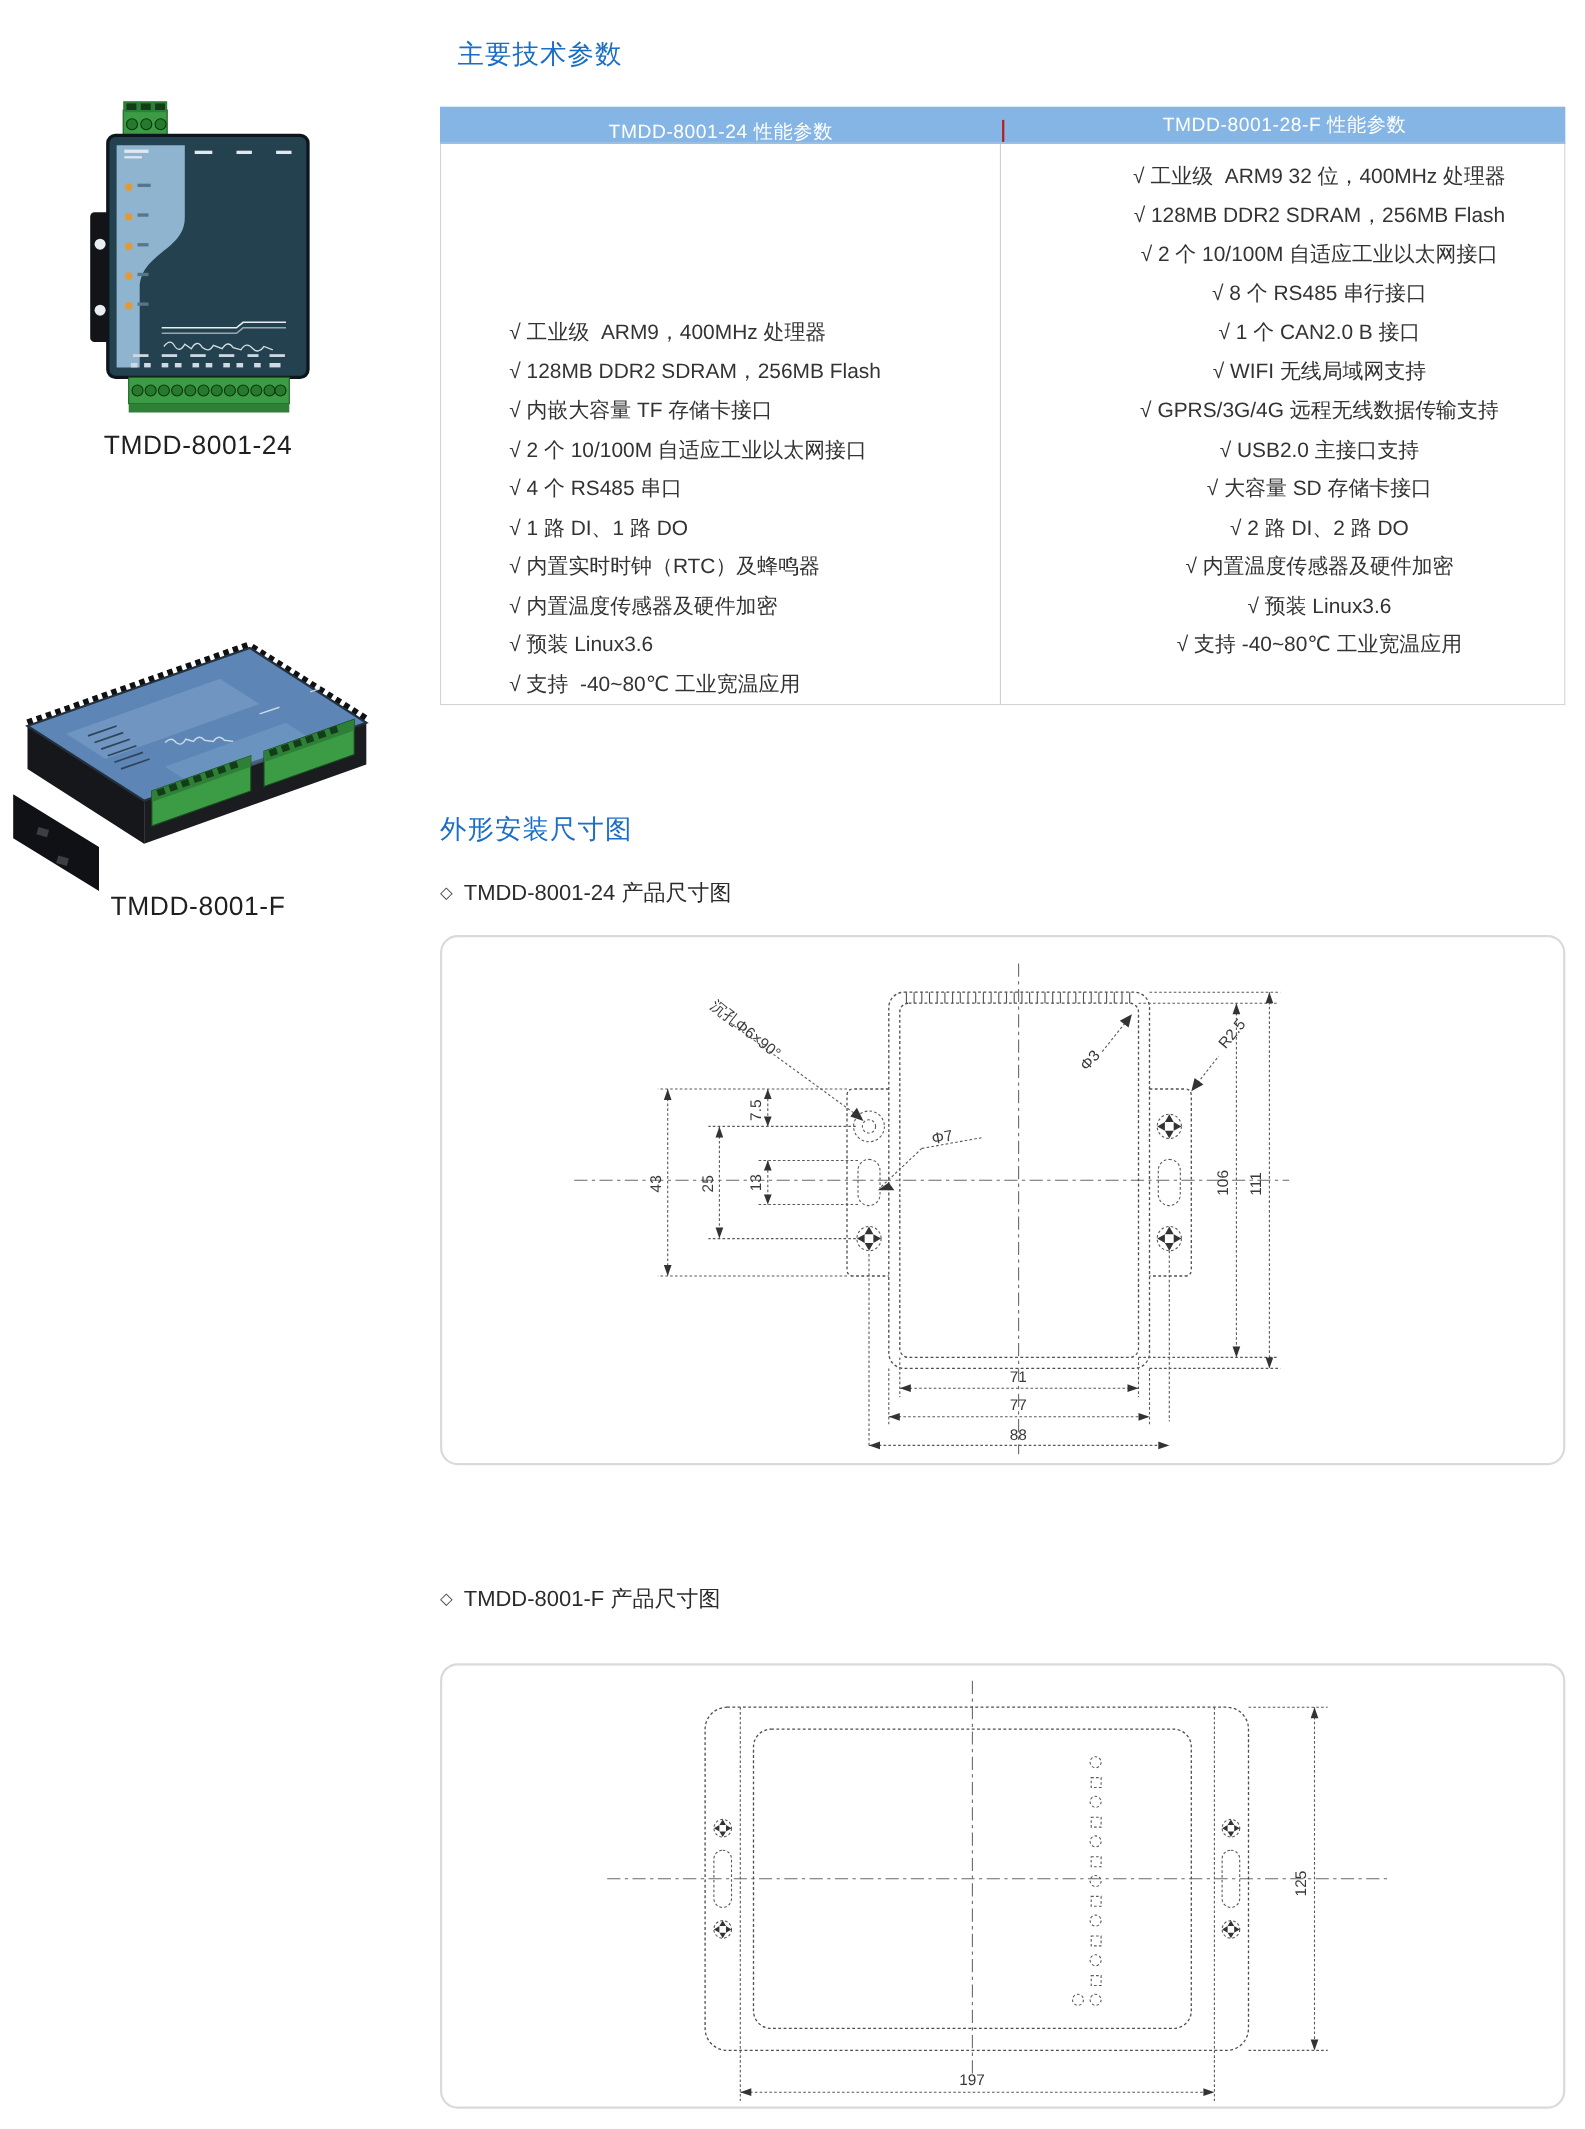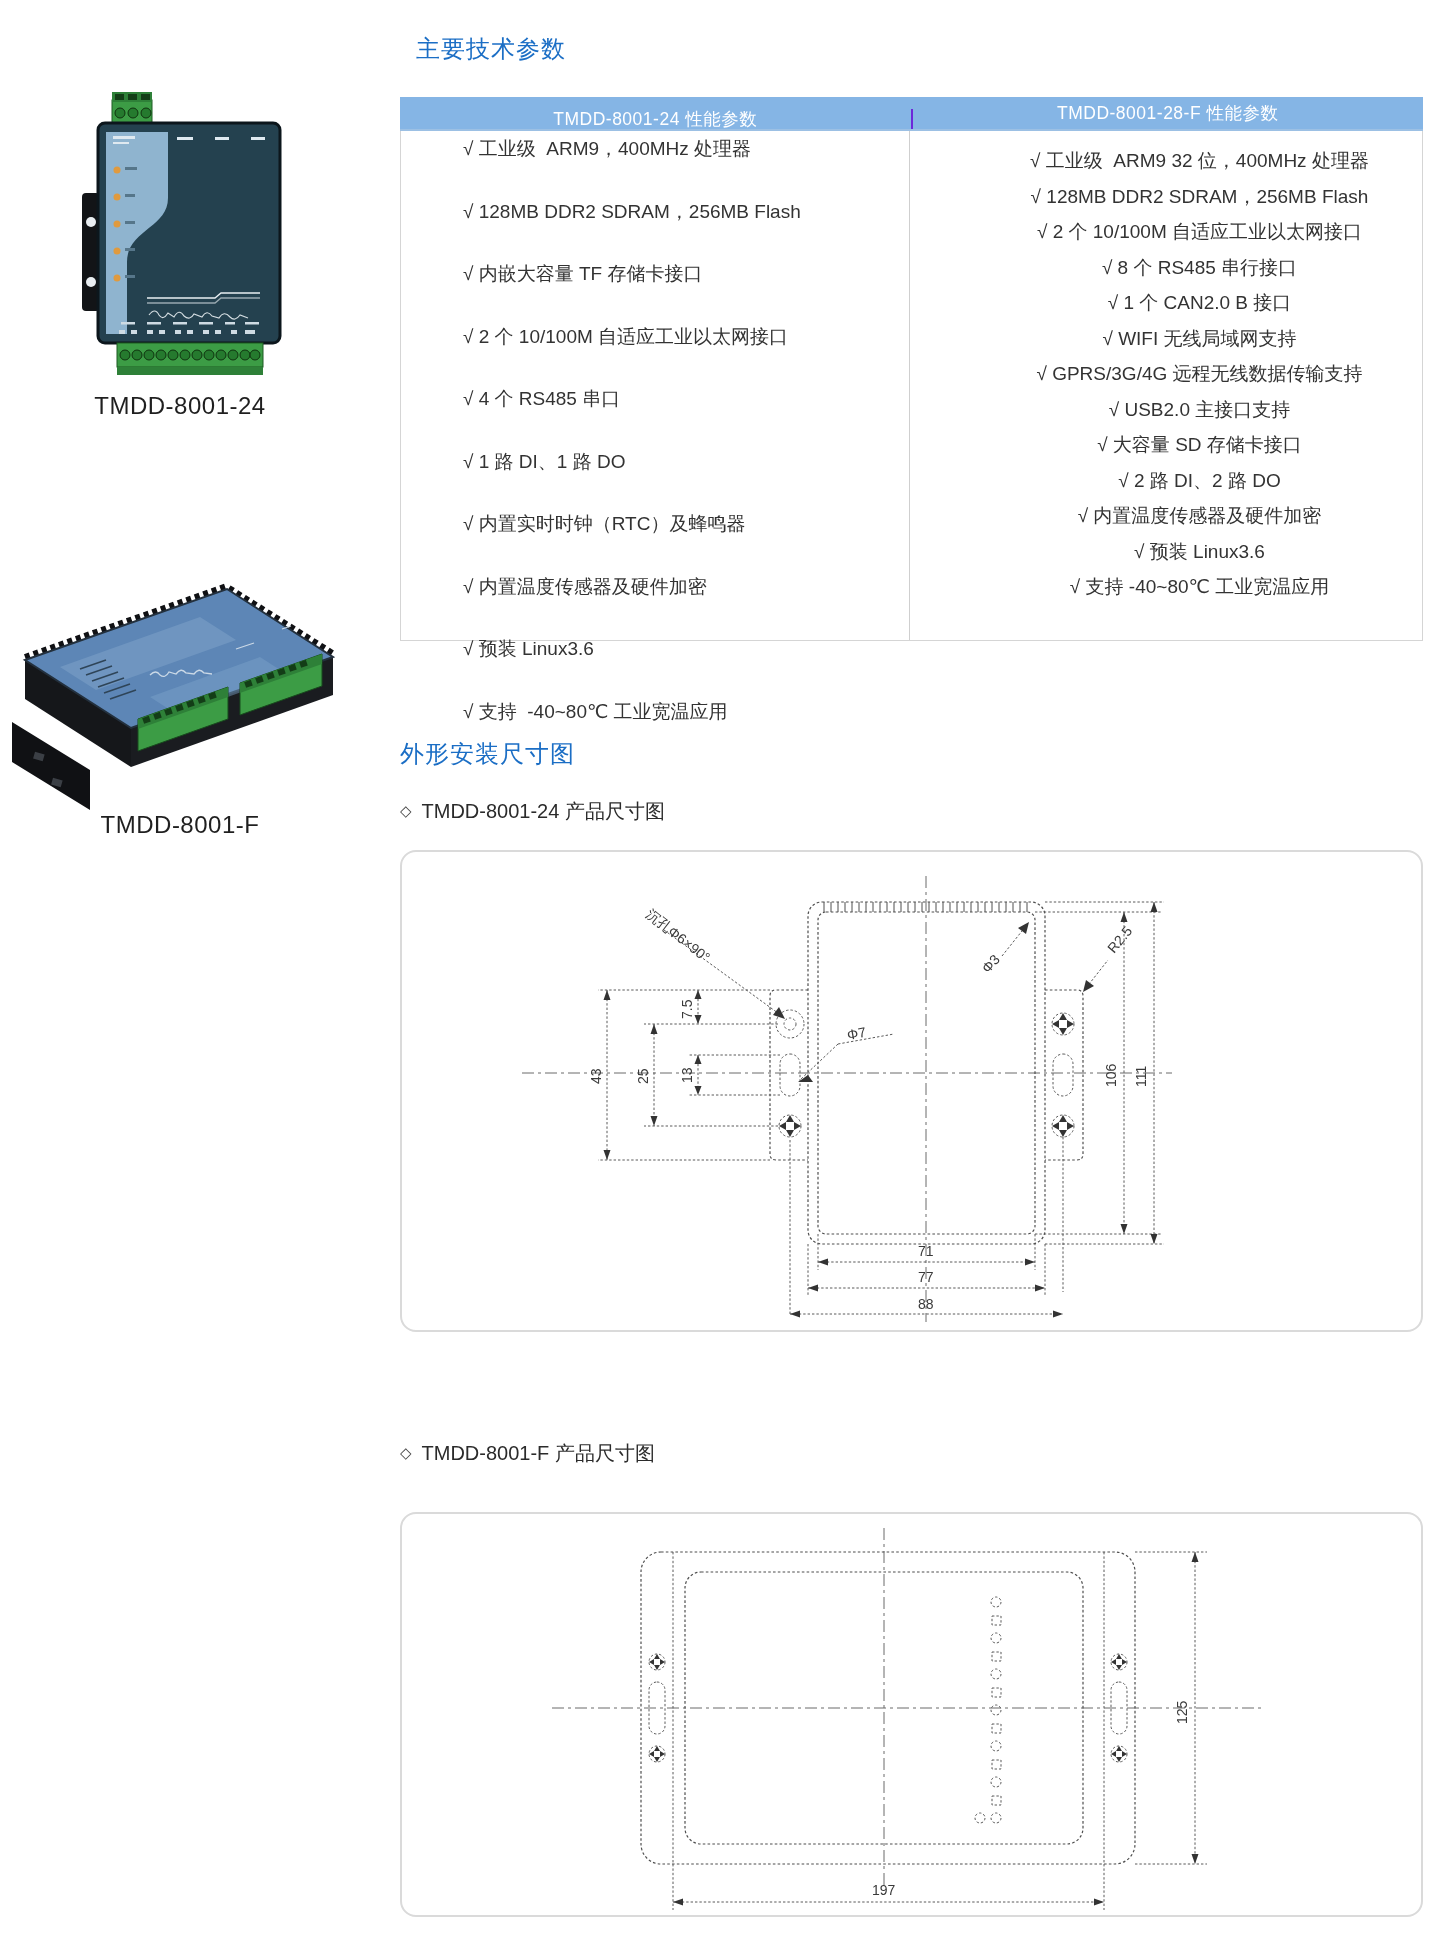--- a/index.html
+++ b/index.html
@@ -8,25 +8,25 @@
   .abs{position:absolute;}
   .h-blue{font-size:24px;color:#1b6ec5;letter-spacing:1px;font-weight:500;}
   .sub-label{font-size:20px;color:#2b2b2b;display:flex;align-items:center;gap:10px;}
   .sub-label .diamond{font-size:15px;color:#444;transform:translateY(-1px);}
   .product-label{font-size:24px;color:#1f1f1f;text-align:center;letter-spacing:0.5px;}
   
   .spec-table{position:absolute;left:400px;top:97px;width:1023px;}
   .spec-head{display:flex;height:32px;background:#85b5e5;border-bottom:2px solid #9cc0e4;}
   .spec-head .cell{flex:1;display:flex;align-items:center;justify-content:center;
         color:#ffffff;font-size:17.5px;letter-spacing:0.5px;}
-  .spec-head .cell.first{border-right:2px solid #6d28d9;margin-top:12px;}
+  .spec-head .cell.first{border-right:2px solid #b91c1c;margin-top:12px;}
   .spec-body{display:flex;height:509px;border:1px solid #d5d5d5;border-top:none;background:#fff;}
   .spec-col{box-sizing:border-box;}
   .spec-col.left{width:510px;border-right:1px solid #cfcfcf;display:flex;flex-direction:column;
-        justify-content:flex-start;padding-left:62px;gap:27px;}
+        justify-content:flex-end;padding-left:62px;}
   .spec-col.right{width:513px;padding:12px 0 0 67px;text-align:center;}
   .spec-line{font-size:19px;line-height:35.5px;color:#333;white-space:pre;}
   
   .frame{position:absolute;left:400px;width:1023px;border:2px solid #dadada;border-radius:16px;
         background:#fff;box-sizing:border-box;}
   .frame svg{display:block;}
   
   .oln{fill:none;stroke:#4f4f4f;stroke-width:1.2;stroke-dasharray:2.6 2.2;}
   .dln{fill:none;stroke:#5a5a5a;stroke-width:1;stroke-dasharray:2.4 2;}
   .cln{fill:none;stroke:#6a6a6a;stroke-width:1;stroke-dasharray:12 4 3 4;}

